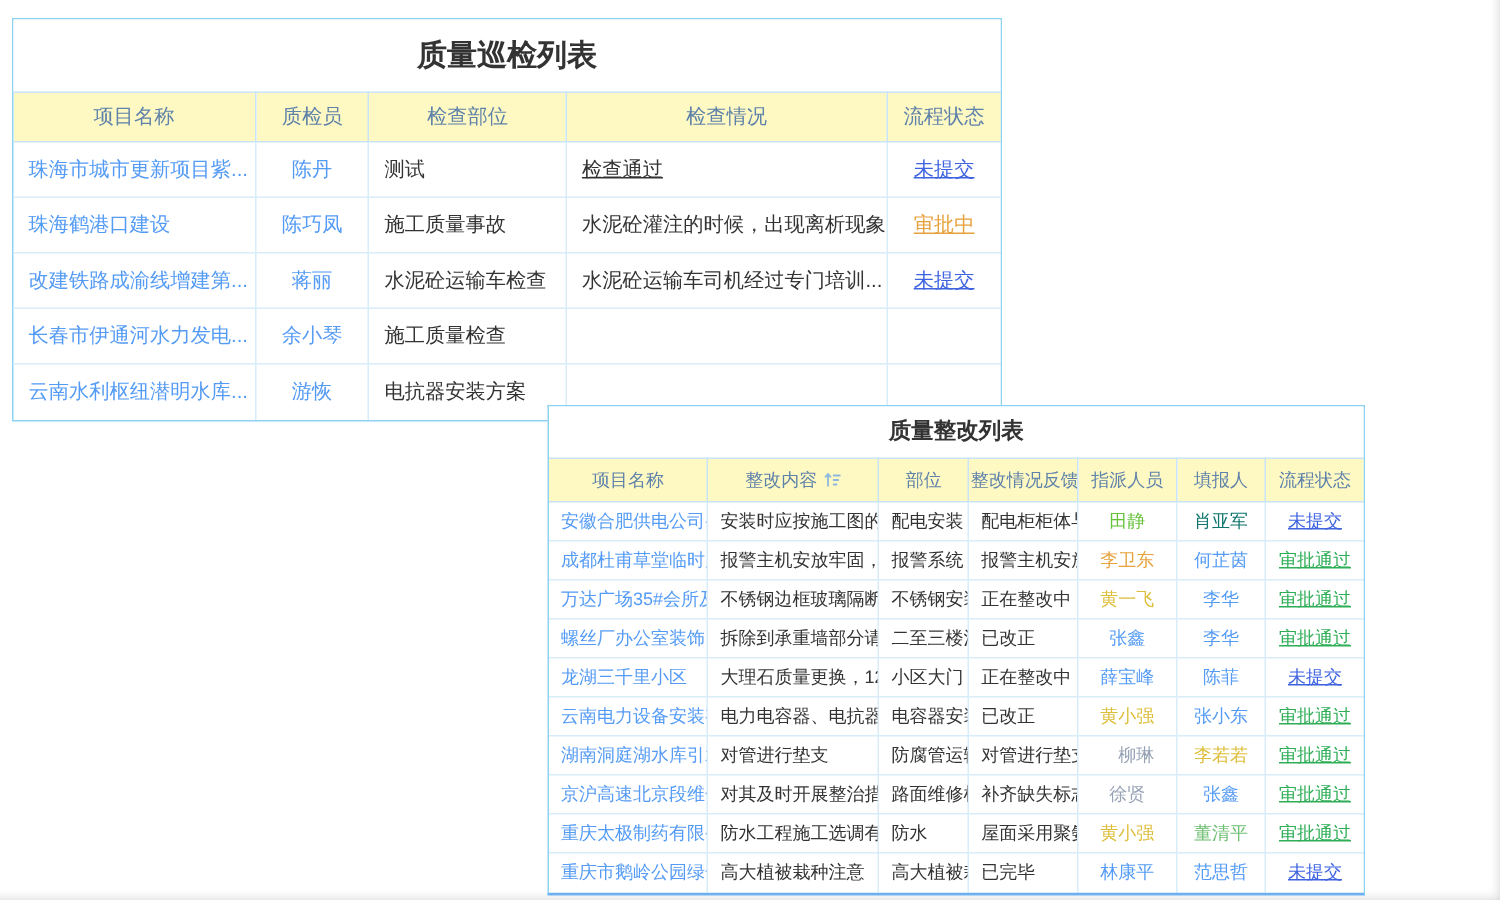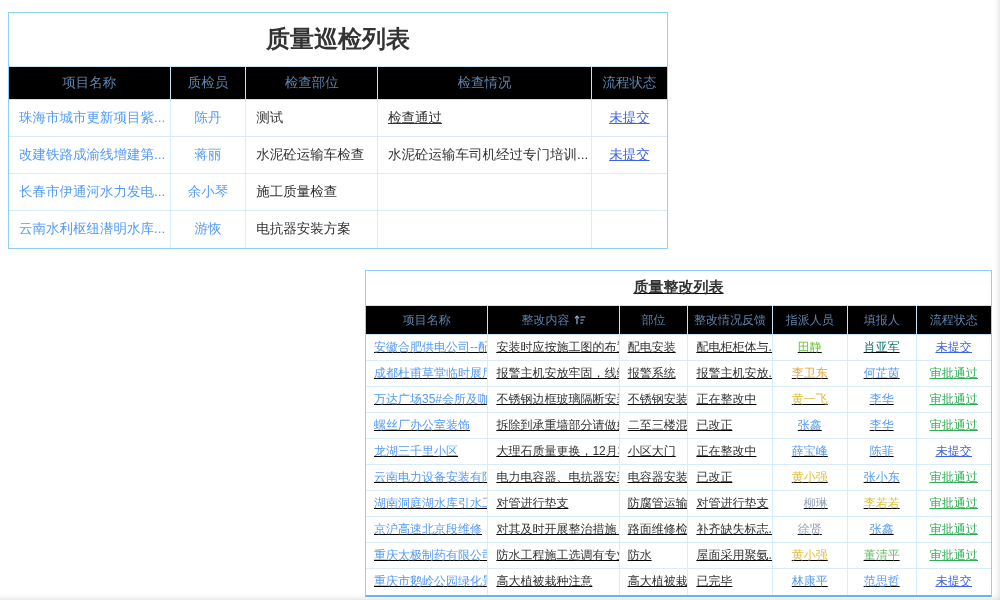--- a/index.html
+++ b/index.html
@@ -11,34 +11,34 @@
     position: relative;
     overflow: hidden;
     box-shadow: inset -5px -5px 7px -5px rgba(0,0,0,0.18);
   }
   .card {
     position: absolute;
     background: #ffffff;
     border: 1px solid #8ed2f2;
   }
   #card-inspection { left: 8px; top: 12px; width: 660px; z-index: 1; }
-  #card-rectify { left: 365px; top: 270px; width: 627px; z-index: 2; border-bottom: 2px solid #6cb0f2; text-decoration: underline; }
+  #card-rectify { left: 365px; top: 270px; width: 545px; z-index: 2; border-bottom: 2px solid #6cb0f2; }
 
   .card-title {
     text-align: center;
     font-weight: bold;
     color: #333333;
     background: #ffffff;
   }
-  #card-inspection .card-title { font-size: 24px; padding: 10px 0 11px; }
+  #card-inspection .card-title { font-size: 20px; padding: 10px 0 11px; }
   #card-rectify .card-title { font-size: 15px; padding: 7px 0 8px; }
 
   table { width: 100%; border-collapse: collapse; table-layout: fixed; }
   th {
-    background: #000000;
+    background: #fef9c3;
     color: #5f82aa;
     font-weight: normal;
     border: 1px solid #c9e4f6;
     text-align: center;
     white-space: nowrap;
     overflow: hidden;
   }
   td {
     border: 1px solid #d8ecfa;
     color: #333333;
@@ -87,20 +87,27 @@
     </thead>
     <tbody id="inspection-body">
   <tr>
     <td class="link">珠海市城市更新项目紫...</td>
     <td class="link center">陈丹</td>
     <td>测试</td>
     <td class="u">检查通过</td>
     <td class="center status u" style="color: rgb(62, 99, 224);">未提交</td>
   </tr>
 
+  <tr>
+    <td class="link">珠海鹤港口建设</td>
+    <td class="link center">陈巧凤</td>
+    <td>施工质量事故</td>
+    <td>水泥砼灌注的时候，出现离析现象</td>
+    <td class="center status u" style="color: rgb(230, 162, 60);">审批中</td>
+  </tr>
 
 
   <tr>
     <td class="link">改建铁路成渝线增建第...</td>
     <td class="link center">蒋丽</td>
     <td>水泥砼运输车检查</td>
     <td>水泥砼运输车司机经过专门培训...</td>
     <td class="center status u" style="color: rgb(62, 99, 224);">未提交</td>
   </tr>
 

